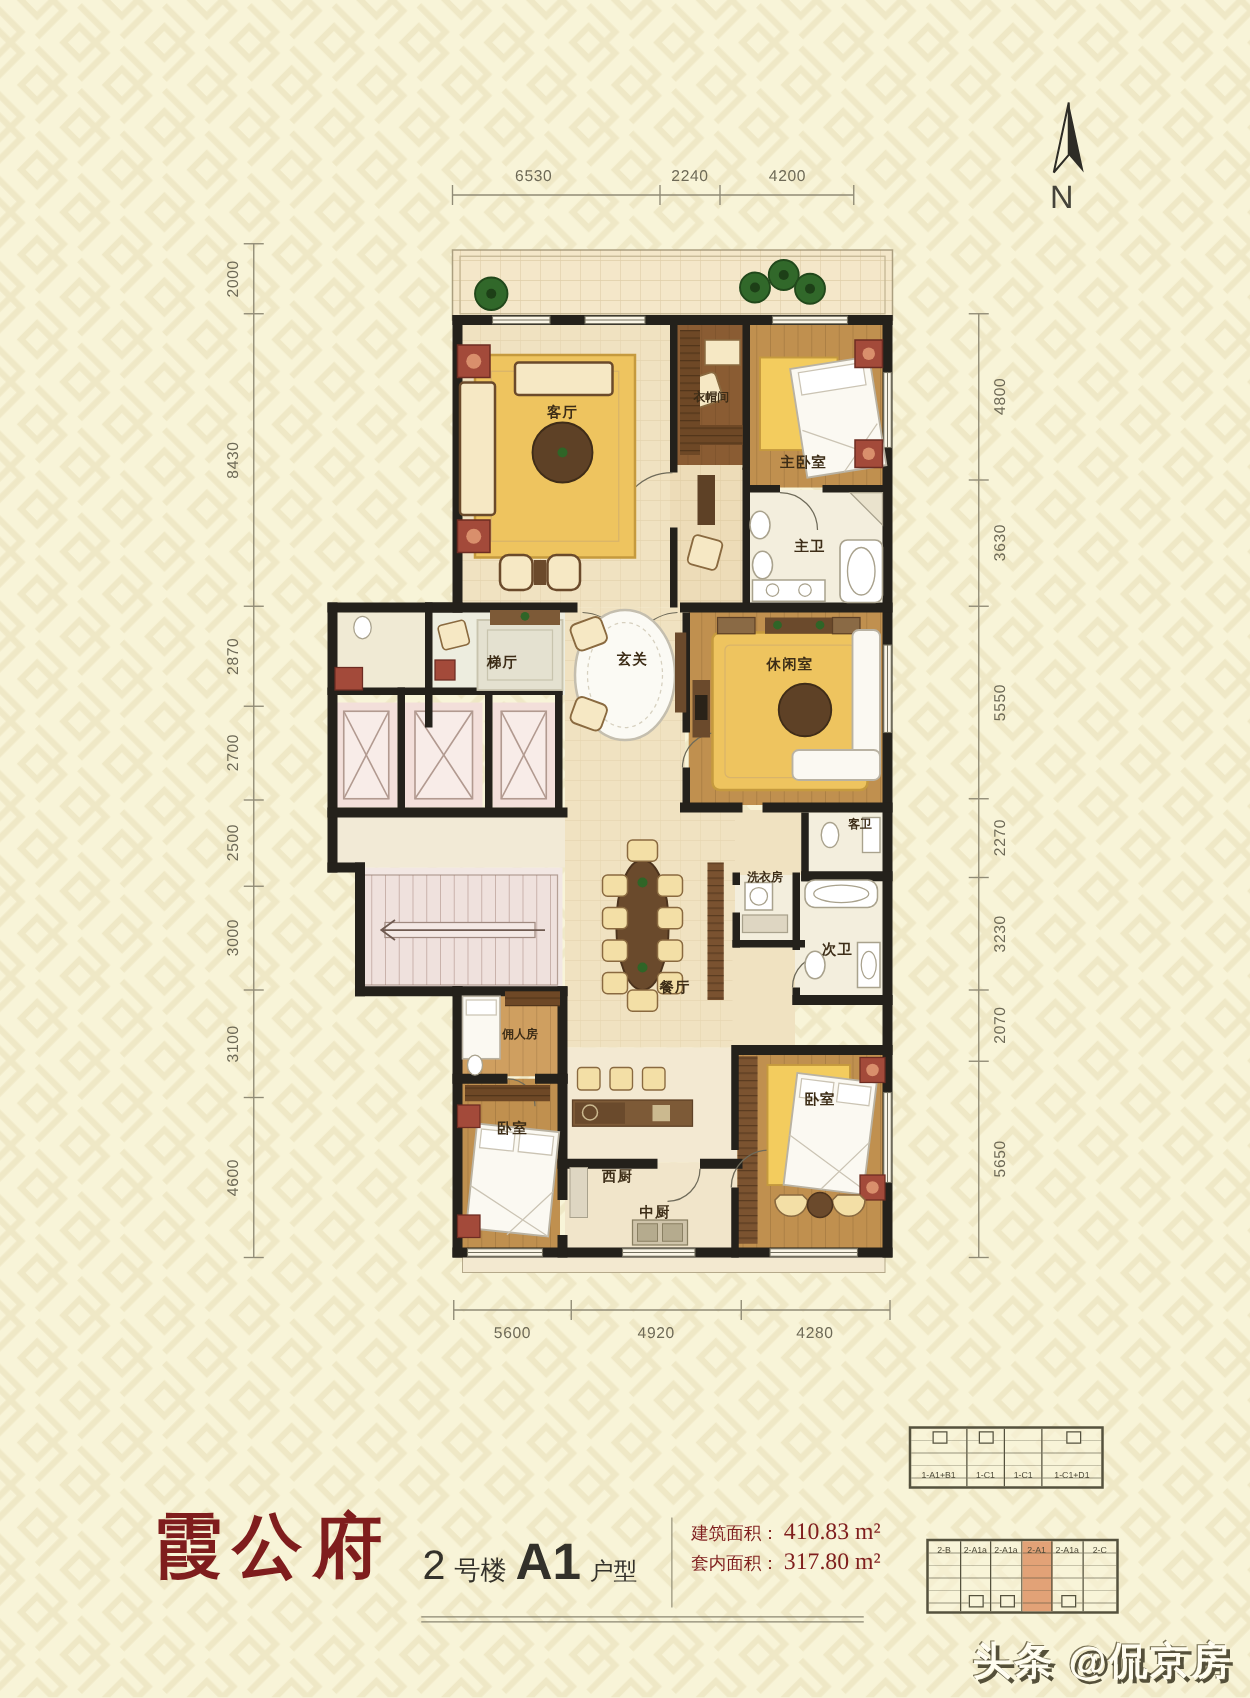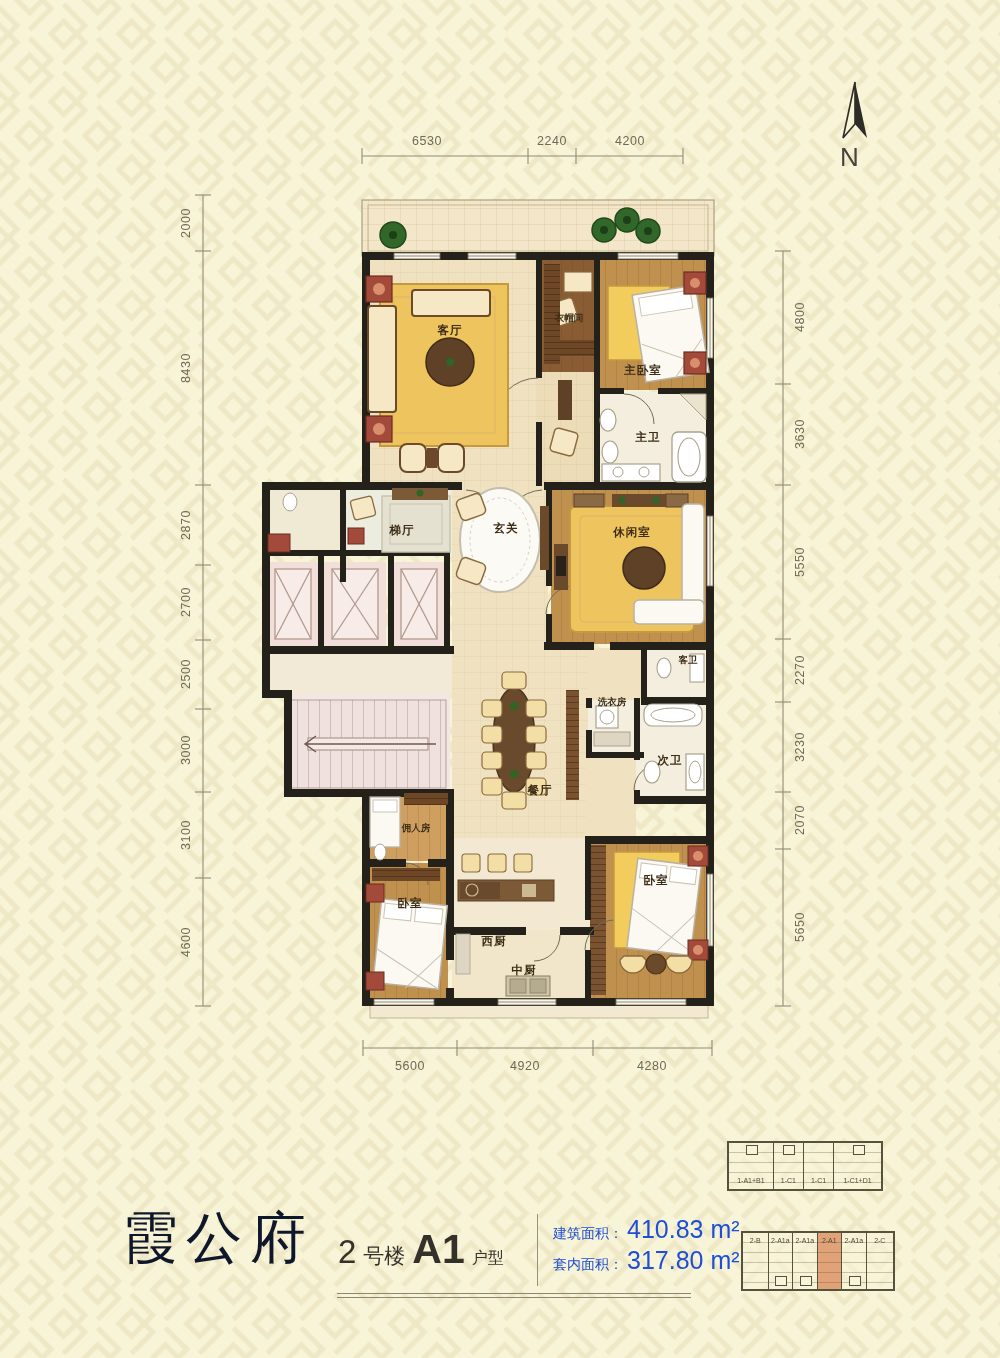--- a/index.html
+++ b/index.html
@@ -14,33 +14,33 @@
     white-space:nowrap;font-family:"Liberation Sans",sans-serif;}
   .room-label.sm{font-size:9.5px;letter-spacing:0;text-align:right;}
   
   .dim{position:absolute;transform:translate(-50%,-50%);
     font-size:12.5px;color:#6e6a57;letter-spacing:.5px;white-space:nowrap;}
   .dim.v{transform:translate(-50%,-50%) rotate(-90deg);}
   
   .north-n{position:absolute;font-size:26px;color:#45433a;font-weight:normal;}
   
   .logo{position:absolute;left:122px;top:1204px;width:210px;
-    font-family:"DejaVu Serif",serif;font-weight:normal;font-size:56px;
-    color:#0f172a;letter-spacing:8px;line-height:1.2;}
+    font-family:"DejaVu Serif",serif;font-weight:bold;font-size:56px;
+    color:#7f1d1d;letter-spacing:8px;line-height:1.2;}
   .unit-row{position:absolute;left:338px;top:1226px;display:flex;
     align-items:baseline;color:#33312a;}
   .unit-num{font-size:33px;}
   .unit-mid{font-size:21px;margin:0 7px;}
   .unit-code{font-size:41px;font-weight:bold;}
-  .unit-suffix{font-size:16px;margin-left:7px;}
+  .unit-suffix{font-size:19px;margin-left:7px;}
   .vdivider{position:absolute;left:537px;top:1214px;width:1px;height:72px;background:#97927b;}
   .areas{position:absolute;left:553px;top:1215px;}
-  .area-row{display:flex;align-items:baseline;margin-bottom:2px;color:#1d4ed8;}
+  .area-row{display:flex;align-items:baseline;margin-bottom:2px;color:#7f1d1d;}
   .area-label{font-size:14px;font-family:"DejaVu Serif",serif;}
-  .area-value{font-size:25px;font-family:Liberation Sans, sans-serif;margin-left:4px;}
+  .area-value{font-size:19px;font-family:Liberation Serif, serif;margin-left:4px;}
   .double-rule{position:absolute;left:337px;top:1293px;width:354px;height:3px;
     border-top:1px solid #8a8672;border-bottom:1px solid #8a8672;}
   
   .keyplan{position:absolute;border:2px solid #55523e;display:flex;background:rgba(248,244,216,.6);}
   .kp1{left:727px;top:1141px;width:152px;height:46px;}
   .kp2{left:741px;top:1231px;width:150px;height:56px;}
   .kcell{position:relative;border-right:1px solid #55523e;display:flex;
     justify-content:center;font-size:7px;color:#4d4a38;
     background-image:repeating-linear-gradient(180deg,transparent 0 9px,rgba(85,82,62,.30) 9px 10px);}
   .kcell:last-child{border-right:none;}
@@ -576,14 +576,15 @@
     </div>
     <div class="kcell" style="flex:24">
       <i class="kb"></i>
       <span>2-A1a</span>
     </div>
     <div class="kcell" style="flex:27">
       <span>2-C</span>
     </div>
   </div>
 
+  <div class="watermark">头条 @侃京房</div>
 
 </div>
 
 </body></html>

